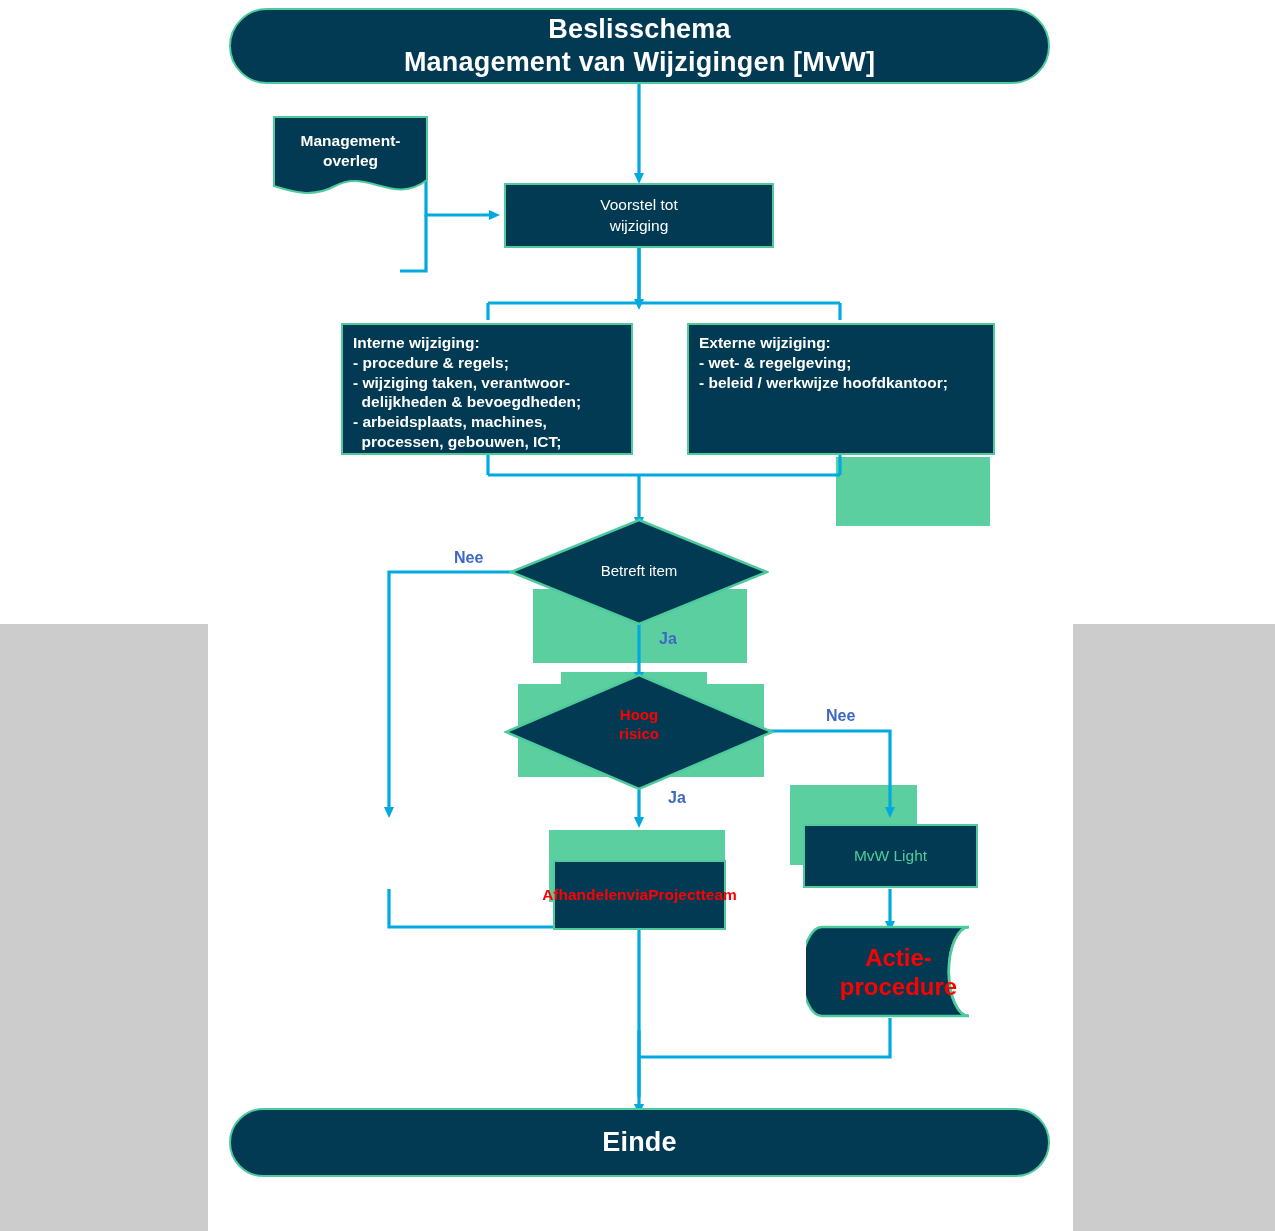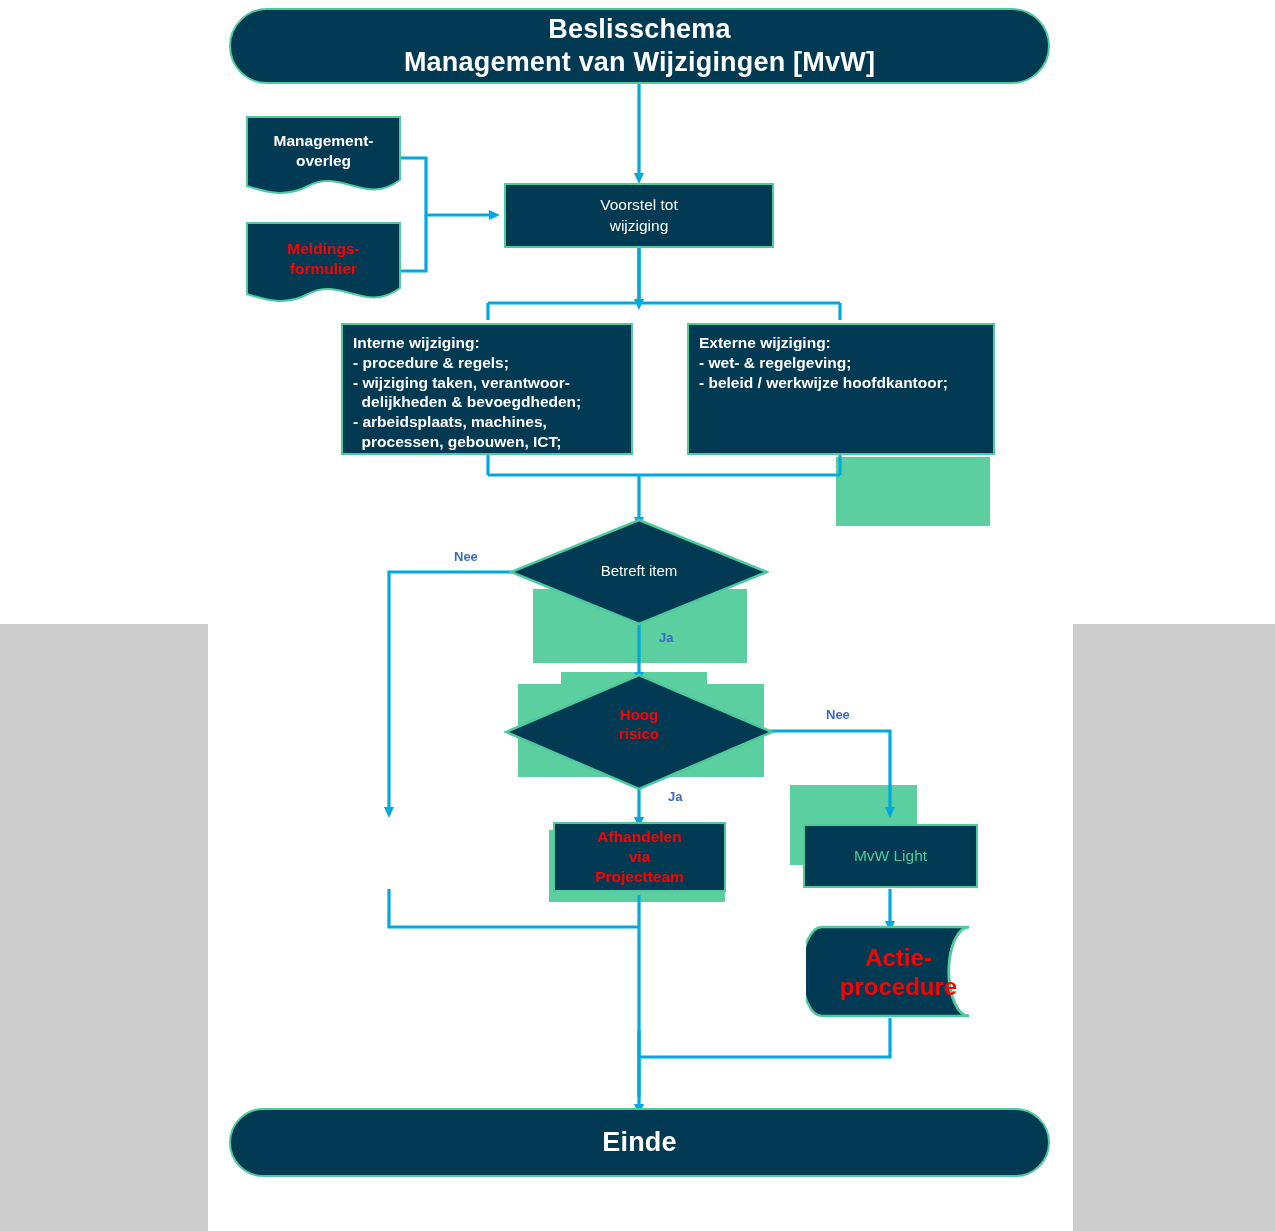--- a/index.html
+++ b/index.html
@@ -22,31 +22,31 @@
   .greenblock{position:absolute;background:#5bcfa0;}
 
   .terminator{border-radius:42px;font-size:27px;font-weight:700;
               line-height:1.22;letter-spacing:.2px;}
 
   .process{font-size:15.5px;line-height:1.3;}
 
   .listbox{display:block;padding:8px 10px 16px 10px;font-size:15.5px;
            line-height:1.28;text-align:left;font-weight:600;}
 
-  .doc-wrap{position:absolute;}
+  .doc-wrap{position:absolute;margin-left:27px;}
   .doc-label{position:absolute;left:0;right:0;text-align:center;
              font-size:15.5px;line-height:1.3;font-weight:600;}
 
   .diamond-label{position:absolute;left:0;right:0;text-align:center;
                  font-size:15px;line-height:1.25;}
 
   .cyl-label{position:absolute;left:0;right:0;text-align:center;
              font-size:24px;line-height:1.2;font-weight:700;color:#ff0000;}
 
-  .edge-label{position:absolute;font-size:13px;font-weight:700;
+  .edge-label{position:absolute;font-size:16px;font-weight:700;
               color:#3d68c4;padding-left:6px;}
 
   .red{color:#ff0000;font-weight:700;}
   .white{color:#ffffff;}
   .greentxt{color:#4ecb9c;}
 </style>
 </head>
 <body>
 
 <div id="canvas">
@@ -116,29 +116,20 @@
   <div class="doc-wrap" style="left:246px;top:116px;width:155px;height:83px;">
     <svg width="155" height="83" viewBox="0 0 155 83">
       <path d="M1,1 H154 V64 C120,90 95,52 62,70 C40,82 20,76 1,70 Z" fill="#013a52" stroke="#4ecb9c" stroke-width="2"></path>
     </svg>
     <div class="doc-label white" style="top:15px;">
       <div>Management-</div>
       <div>overleg</div>
     </div>
   </div>
 
-  <div class="doc-wrap" style="left:246px;top:222px;width:155px;height:85px;">
-    <svg width="155" height="85" viewBox="0 0 155 85">
-      <path d="M1,1 H154 V66 C120,92 95,54 62,72 C40,84 20,78 1,72 Z" fill="#013a52" stroke="#4ecb9c" stroke-width="2"></path>
-    </svg>
-    <div class="doc-label red" style="top:17px;">
-      <div>Meldings-</div>
-      <div>formulier</div>
-    </div>
-  </div>
 
   <div class="node navy process" style="left:504px;top:183px;width:270px;height:65px;flex-direction:column;align-items:center;">
     <span>Voorstel tot</span>
     <span>wijziging</span>
   </div>
 
   <div class="node navy listbox" style="left:341px;top:323px;width:292px;height:132px;">
     <div>Interne wijziging:</div>
     <div>- procedure &amp; regels;</div>
     <div>- wijziging taken, verantwoor-</div>
@@ -179,21 +170,21 @@
     </div>
   </div>
   <div class="edge-label" style="left:820px;top:707px;">
     <span>Nee</span>
   </div>
   <div class="edge-label" style="left:662px;top:789px;">
     <span>Ja</span>
   </div>
 
 
-  <div class="node navy process" style="left:553px;top:822px;width:173px;height:70px;flex-direction:column;">
+  <div class="node navy process" style="left:553px;top:860px;width:173px;height:70px;flex-direction:row;">
     <span class="red">Afhandelen</span>
     <span class="red">via</span>
     <span class="red">Projectteam</span>
   </div>
 
   <div class="node navy process" style="left:803px;top:824px;width:175px;height:64px;flex-direction:column;">
     <span class="greentxt">MvW Light</span>
   </div>
 
   <div style="position:absolute;left:806px;top:925px;width:185px;height:93px;">

